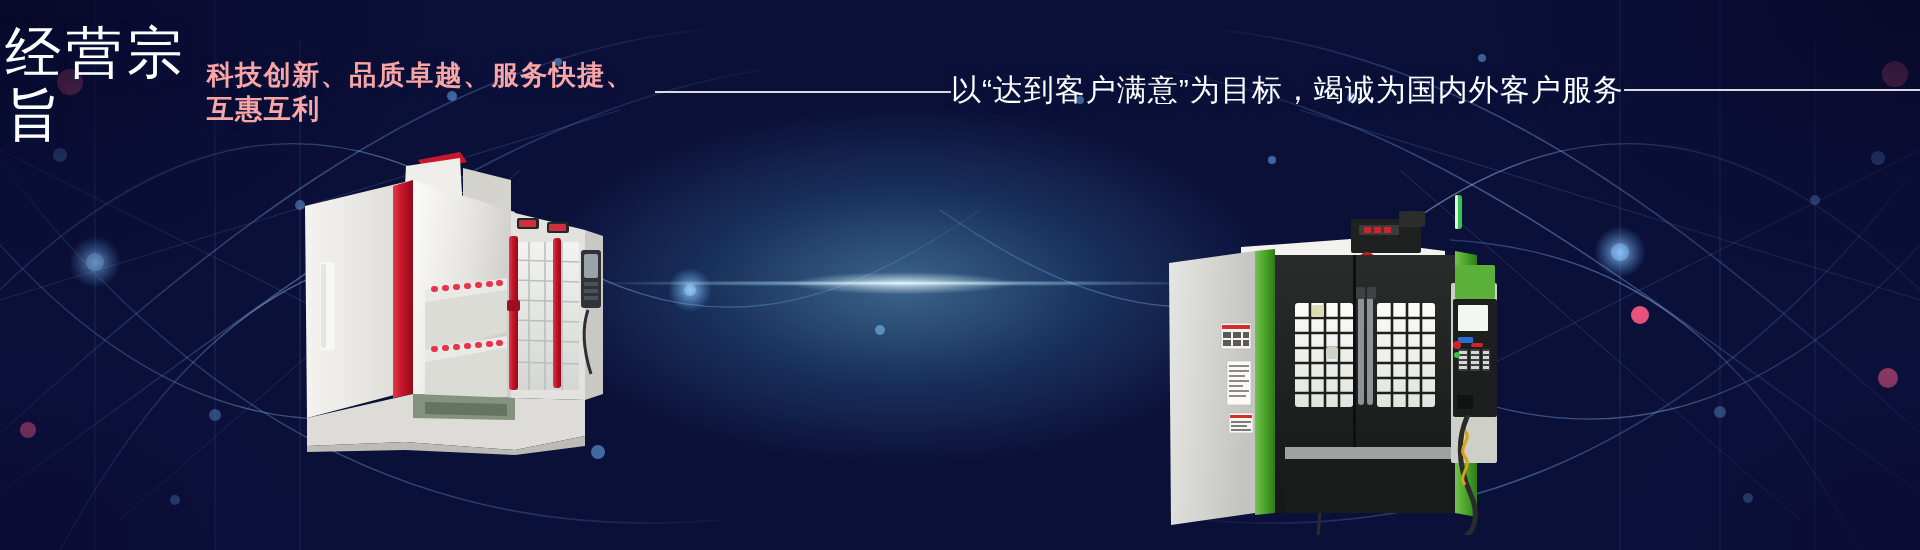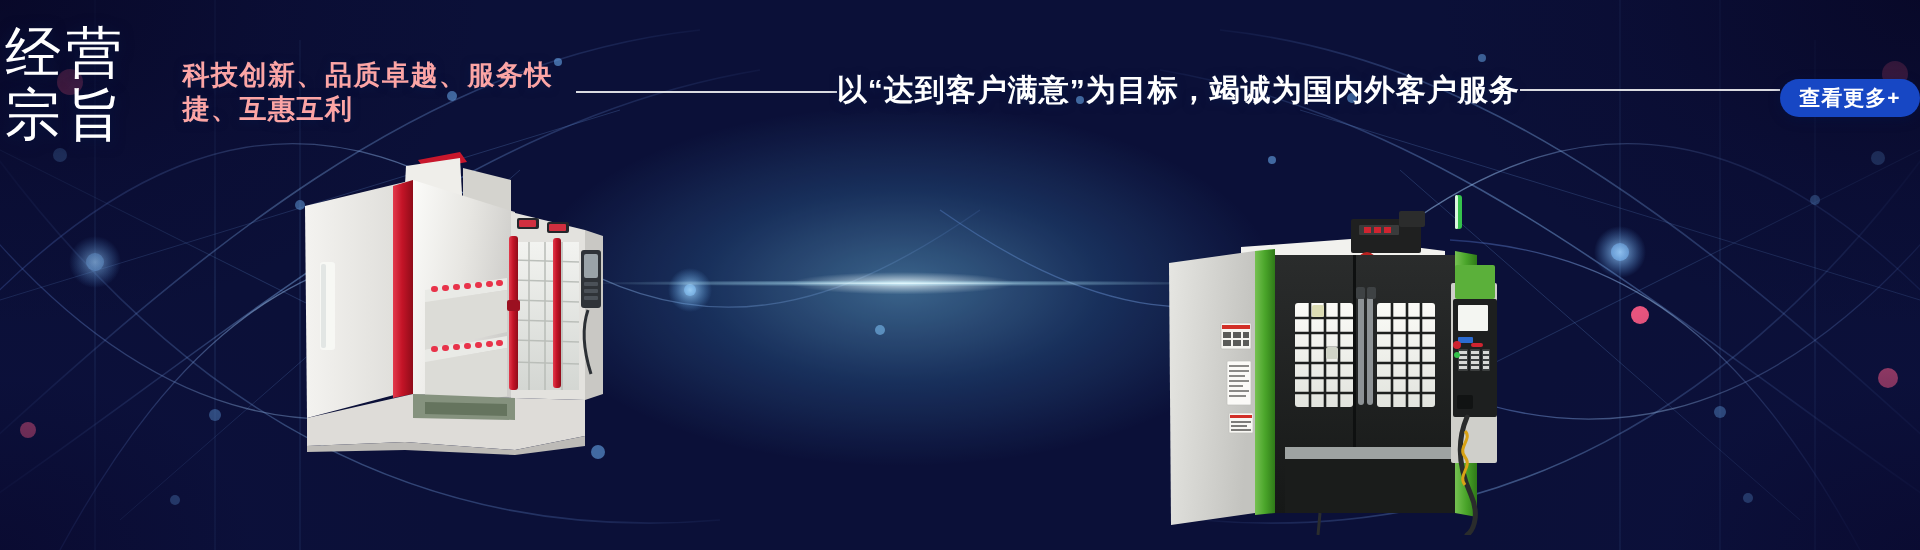--- a/index.html
+++ b/index.html
@@ -74,21 +74,21 @@
     width: 358px;
     height: 2px;
     background: rgba(255,255,255,0.85);
     margin-top: 16px;
   }
   #tagline {
     color: #ffffff;
     font-size: 30px;
     line-height: 38px;
     letter-spacing: 1px;
-    font-weight: 700;
+    font-weight: 400;
     margin-top: 12px;
     white-space: nowrap;
     text-shadow: 0 1px 8px rgba(5,30,80,0.5);
   }
   #rule-2 { margin-top: 12px; }
   #more-button {
     margin-top: 28px;
     width: 188px;
     height: 38px;
     border: none;
@@ -453,16 +453,15 @@
 
     <path d="M165,318 L163,340" stroke="#2b2d2d" stroke-width="3" fill="none"></path>
   </svg>
 
   <div id="content">
     <h1 id="main-title">经营宗旨</h1>
     <div id="subtitle">科技创新、品质卓越、服务快捷、互惠互利</div>
     <div class="rule" id="rule-1"></div>
     <div id="tagline">以“达到客户满意”为目标，竭诚为国内外客户服务</div>
     <div class="rule" id="rule-2"></div>
-    <button id="more-button">查看更多+</button>
   </div>
 
 </div>
 
 </body></html>

